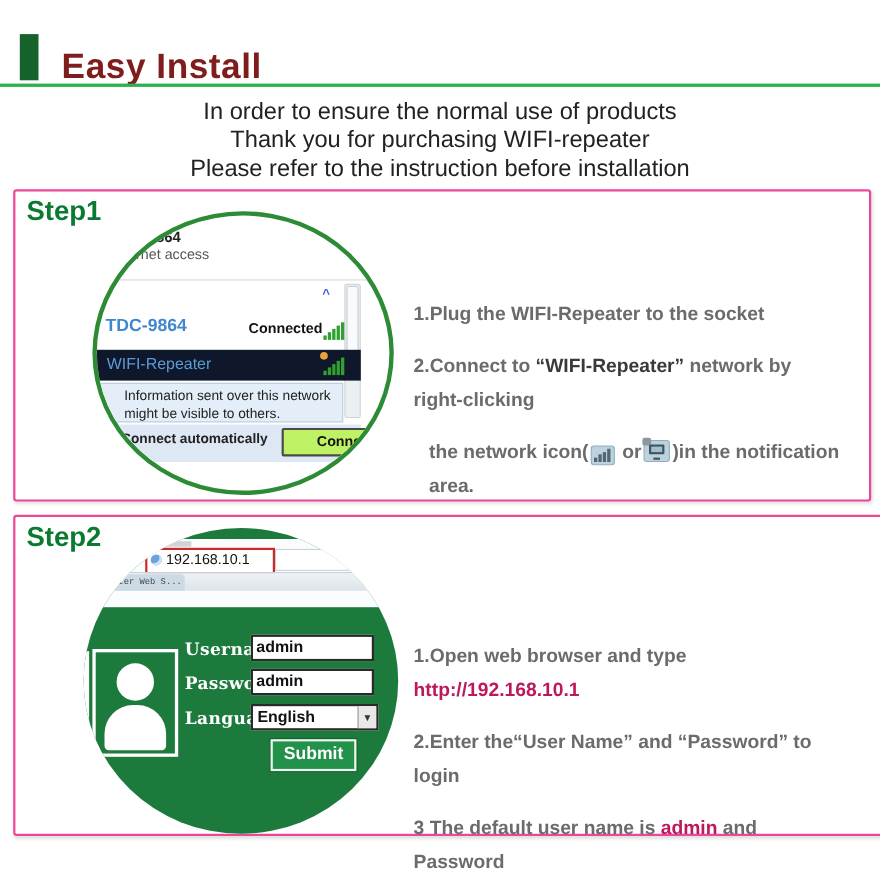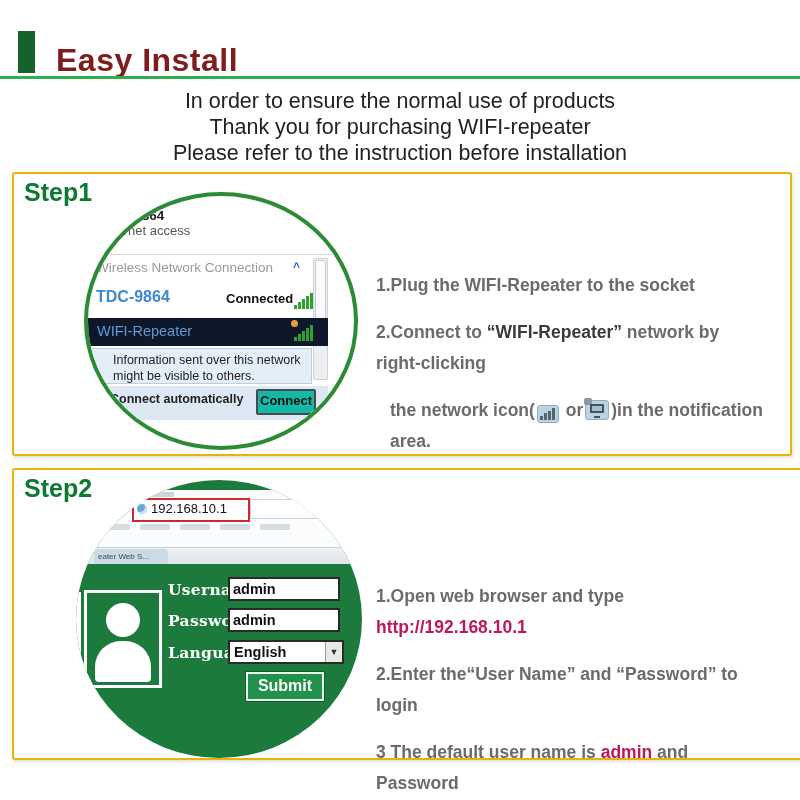--- a/index.html
+++ b/index.html
@@ -11,21 +11,21 @@
   .page-title{position:absolute;left:44px;top:30px;margin:12px;font-size:32px;font-weight:700;
               color:#7f1d1d;letter-spacing:0.5px;}
   .hdr-rule{position:absolute;left:0;top:76px;width:800px;height:3px;background:#2eb050;}
 
   
   .intro{position:absolute;left:0;top:88px;width:800px;text-align:center;color:#222;
          font-size:21.5px;line-height:26px;}
   .intro p{margin:0;}
 
   
-  .step-box{position:absolute;left:12px;width:776px;background:#fff;border:2px solid #eab308;
+  .step-box{position:absolute;left:12px;width:776px;background:#fff;border:2px solid #ec4899;
             border-radius:3px;box-shadow:1px 2px 3px rgba(0,0,0,.12);}
   #step1-box{top:172px;height:280px;}
   #step2-box{top:468px;height:288px;padding-left:24px;}
   .step-label{position:absolute;left:10px;top:4px;margin:0;font-size:25px;font-weight:700;color:#0b7a31;}
 
   
   .ellipse1{position:absolute;left:70px;top:18px;width:266px;height:250px;border-radius:50%;
             border:4px solid #2e8b35;background:#fff;overflow:hidden;}
   .popup{position:absolute;left:0;top:0;width:266px;height:250px;font-family:"Liberation Sans",sans-serif;}
   .net-flyout{position:absolute;left:14px;top:12px;}
@@ -50,23 +50,23 @@
   .sig i{display:block;width:3px;background:#2fa12f;}
   .sig i:nth-child(1){height:4px}.sig i:nth-child(2){height:7px}.sig i:nth-child(3){height:10px}
   .sig i:nth-child(4){height:13px}.sig i:nth-child(5){height:16px}
   .dot{position:absolute;width:7px;height:7px;border-radius:50%;background:#e8a13c;}
   .info-box{position:absolute;left:2px;top:152px;width:222px;height:36px;background:#e3eef9;
             border:1px solid #b9cede;font-size:12.5px;color:#222;line-height:16px;padding:3px 0 0 22px;
             box-sizing:border-box;}
   .pp-bottom{position:absolute;left:0;top:190px;width:240px;height:34px;background:#dde8f4;}
   .chk{position:absolute;left:5px;top:8px;width:11px;height:11px;background:#fff;border:1px solid #9aa7b2;}
   .chk-label{position:absolute;left:22px;top:6px;font-size:12.5px;font-weight:700;color:#222;}
-  .connect-btn{position:absolute;left:168px;top:3px;width:56px;height:22px;background:#14b8a6;
+  .connect-btn{position:absolute;left:168px;top:3px;width:56px;height:22px;background:#bef264;
             border:2px solid #4a4a4a;border-radius:2px;font-size:13px;font-weight:700;color:#111;
-            text-align:center;line-height:20px;}
+            text-align:center;line-height:20px;padding-left:28px;}
 
   
   .instr{position:absolute;left:346px;font-size:17.5px;font-weight:700;color:#6b6b6b;line-height:31px;}
   #step1-box .instr{top:80px;width:420px;}
   #step2-box .instr{top:95px;width:420px;}
   .instr p{margin:16px;}
   .bold-dark{color:#3a3a3a;font-weight:800;}
   .green-txt{color:#be185d;}
   .tray-icon{display:inline-flex;vertical-align:-4px;margin:0 2px;}
   .tray1{width:22px;height:18px;background:#bdd2df;border:1px solid #90aec1;border-radius:3px;
@@ -87,22 +87,22 @@
   .star-icon{position:absolute;left:58px;top:10px;font-size:13px;color:#f0c23c;}
   .addr-box{position:absolute;left:72px;top:8px;width:114px;height:20px;background:#fff;
             border:2px solid #cc2a2a;font-size:13px;color:#111;line-height:18px;}
   .addr-box .globe{position:absolute;left:3px;top:4px;width:10px;height:10px;border-radius:50%;
             background:#6aa4d8;box-shadow:inset -2px -2px 0 #cfe3f5;}
   .addr-box .url{position:absolute;left:17px;top:0px;}
   .addr-rest{position:absolute;left:190px;top:9px;width:130px;height:18px;background:#fff;
             border:1px solid #c9d2da;}
   .bm-row{position:absolute;left:40px;top:34px;width:260px;height:9px;display:flex;gap:10px;}
   .bm-row i{display:block;width:30px;height:6px;background:#d6dbdf;border-radius:2px;}
-  .tab-strip{position:absolute;left:0;top:57px;width:330px;height:16px;
-             background:linear-gradient(#eef2f5,#dde4ea);border-top:1px solid #c9d2da;}
+  .tab-strip{position:absolute;left:0;top:30px;width:330px;height:16px;
+             background:linear-gradient(#eef2f5,#dde4ea);border-top:1px solid #c9d2da;font-family:Liberation Mono, monospace;}
   .tab{position:absolute;left:34px;top:1px;width:74px;height:15px;background:#cdd9e3;
        border-radius:4px 4px 0 0;font-size:8px;color:#3a4a55;line-height:15px;padding-left:4px;
        box-sizing:border-box;white-space:nowrap;overflow:hidden;}
 
   .login-form{position:absolute;left:0;top:0;width:286px;height:278px;}
   .avatar-bar{position:absolute;left:-4px;top:112px;width:9px;height:92px;background:#fff;}
   .avatar-frame{position:absolute;left:8px;top:110px;width:72px;height:92px;border:3px solid #fff;}
   .avatar-head{position:absolute;left:19px;top:10px;width:34px;height:34px;border-radius:50%;background:#fff;}
   .avatar-body{position:absolute;left:8px;top:48px;width:56px;height:41px;background:#fff;
                border-radius:26px 26px 4px 4px;}
@@ -144,21 +144,20 @@
             <i></i>
             <i></i>
             <i></i>
           </span>
         <div class="net-flyout">
           <div class="nm">TDC-9864</div>
           <div class="st">Internet access</div>
         </div>
 
         <div class="pp-sep"></div>
-        <div class="pp-head">Wireless Network Connection</div>
         <div class="pp-caret">^</div>
         <div class="pp-scroll">
             <div class="thumb"></div>
           </div>
 
         <div class="row-conn">
           <span class="n">TDC-9864</span>
           <span class="c">Connected</span>
           <span class="sig" style="left:206px;top:9px;">
               <i></i>

